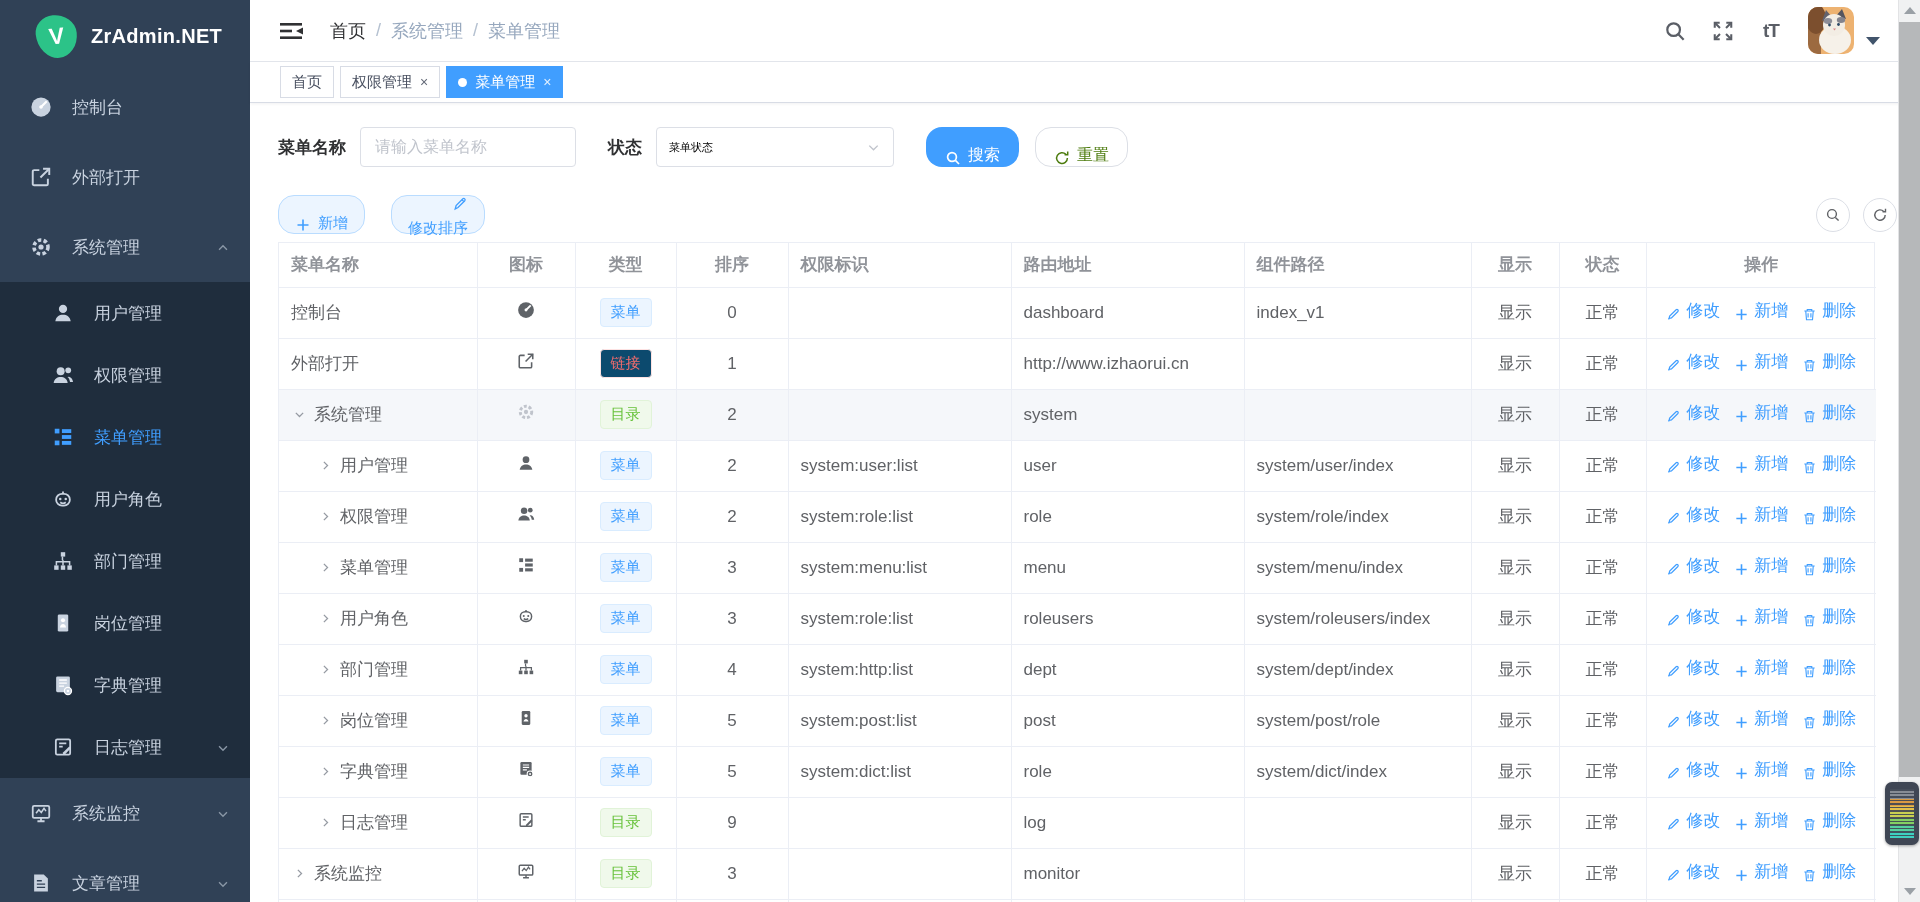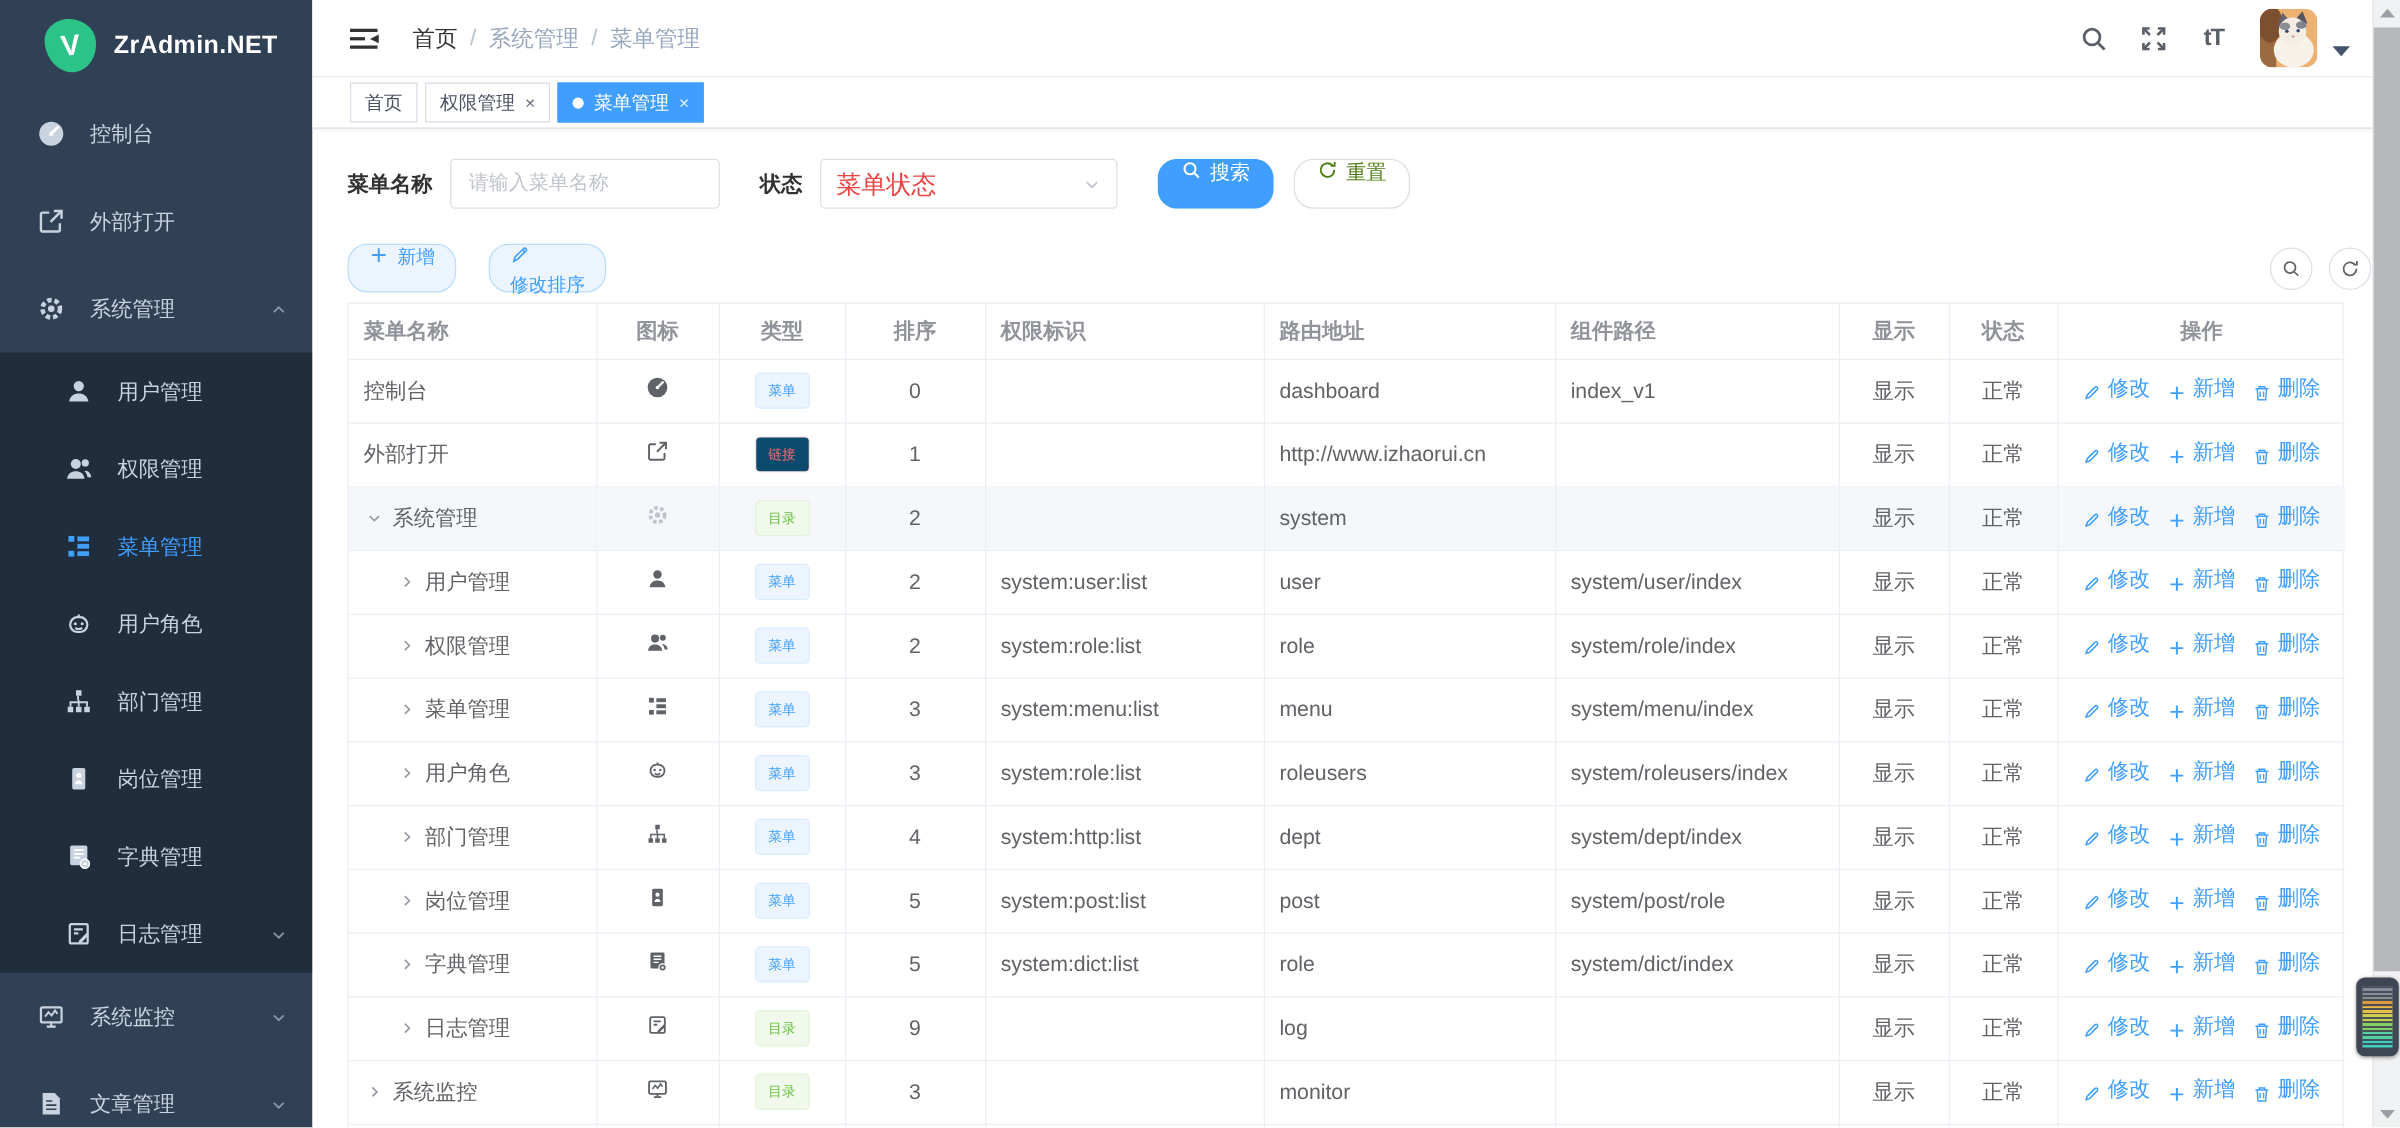--- a/index.html
+++ b/index.html
@@ -56,24 +56,24 @@
   
   .content { flex:1; padding:24px 23px 0 28px; overflow:hidden; position:relative; }
   .filter-row { display:flex; align-items:center; }
   .filter-label { font-size:17px; font-weight:bold; color:#303133; margin-right:14px; white-space:nowrap; }
   .filter-label.second { margin-left:32px; }
   .text-input { width:216px; height:40px; border:1px solid #dcdfe6; border-radius:4px; padding:0 14px;
     font-size:16px; color:#606266; outline:none; font-family:inherit; }
   .text-input::placeholder { color:#c0c4cc; }
   .select-box { width:238px; height:40px; border:1px solid #dcdfe6; border-radius:4px; padding:0 12px;
     display:flex; align-items:center; justify-content:space-between; cursor:pointer; background:#fff; }
-  .select-placeholder { color:#ef4444; font-size:20px; }
+  .select-placeholder { color:#000000; font-size:11px; }
   .select-box .ic { width:15px; height:15px; color:#c0c4cc; }
   .select-box .ic svg { width:15px; height:15px; }
-  .btn { height:40px; display:inline-flex; align-items:flex-start; gap:7px; padding:0 18px; border-radius:16px;
+  .btn { height:40px; display:inline-flex; align-items:flex-end; gap:7px; padding:0 18px; border-radius:16px;
     font-size:16px; cursor:pointer; border:1px solid transparent; white-space:nowrap; }
   .btn .ic { width:16px; height:16px; display:inline-flex; }
   .btn .ic svg { width:16px; height:16px; }
   .btn-primary { background:#409eff; color:#fff; margin-left:32px; }
   .btn-default { background:#fff; color:#4d7c0f; border-color:#dcdfe6; margin-left:16px; }
   .toolbar-row { margin-top:28px; display:flex; align-items:center; }
   .btn-plain { height:39px; background:#ecf5ff; color:#409eff; border:1px solid #b9dcff; font-size:15px; padding:0 16px; }
   .btn-plain + .btn-plain { margin-left:26px;flex-direction:column; }
   .toolbar-right { margin-left:auto; display:flex; gap:13px; }
   .circle-btn { width:34px; height:34px; border:1px solid #dcdfe6; border-radius:50%; background:#fff;
@@ -90,21 +90,21 @@
   td { height:51px; color:#606266; }
   tr.hl { background:#f5f7fa; }
   .al { text-align:left; } .ac { text-align:center; }
   .name-flex { display:flex; align-items:center; }
   .expand-arrow { width:17px; height:17px; color:#969ba3; margin-right:6px; flex-shrink:0; cursor:pointer; display:inline-flex; }
   .expand-arrow svg { width:13px; height:13px; margin:2px; }
   .cell-icon { width:18px; height:18px; color:#5f6368; display:inline-flex; }
   .cell-icon svg { width:18px; height:18px; }
   .cell-icon.light { color:#c0c4cc; }
   .tag { display:inline-flex; align-items:center; height:29px; padding:0 10px; border-radius:4px;
-    font-size:11px; border:1px solid; }
+    font-size:15px; border:1px solid; }
   .tag-menu { background:#ecf5ff; border-color:#d9ecff; color:#409eff; }
   .tag-dir  { background:#f0f9eb; border-color:#e1f3d8; color:#67c23a; }
   .tag-link { background:#0c4a6e; border-color:#fde2e2; color:#f56c6c; }
   .op-link { display:inline-flex; align-items:flex-end; gap:5px; color:#409eff; cursor:pointer; font-size:17px; }
   .op-link + .op-link { margin-left:14px; }
   .op-link .ic { width:15px; height:15px; display:inline-flex; }
   .op-link .ic svg { width:15px; height:15px; }
   tr.ghost td { height:5px; border-bottom:none; }
 
   

